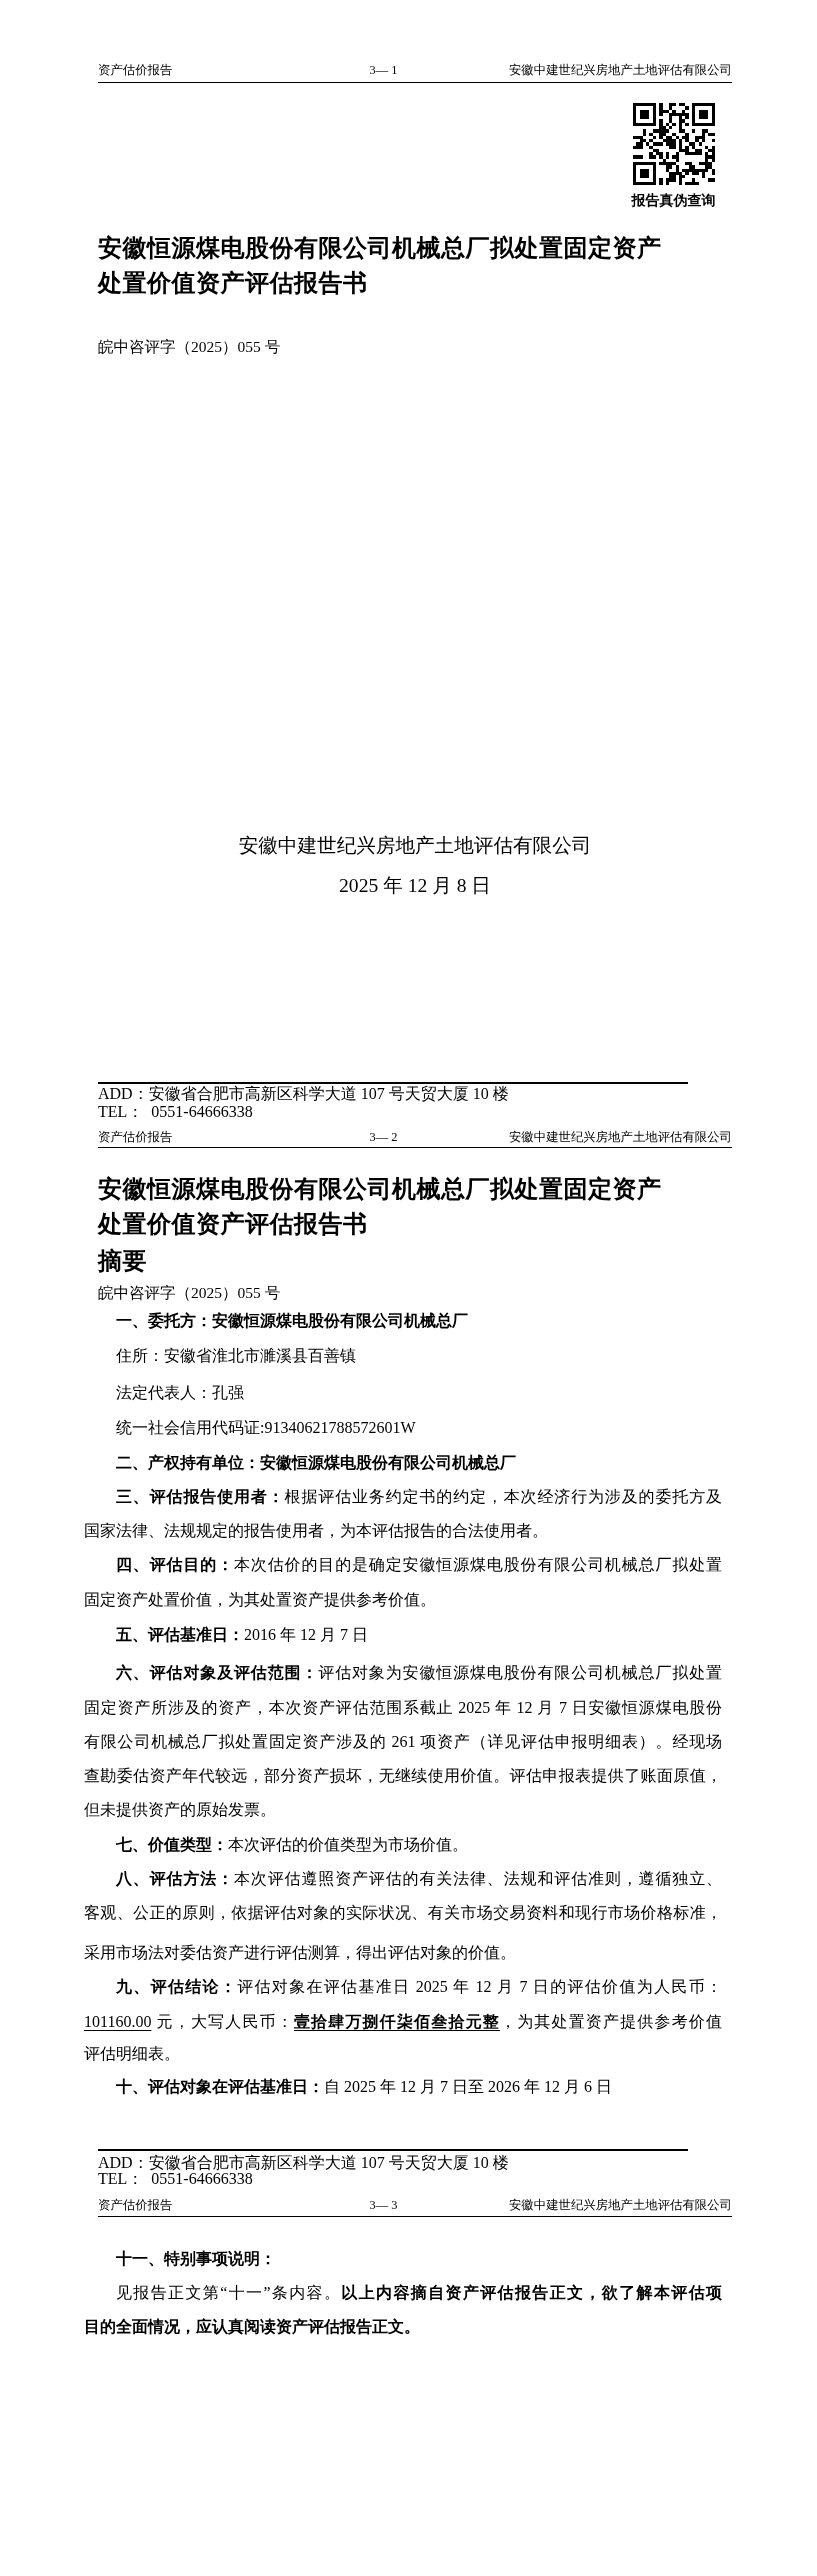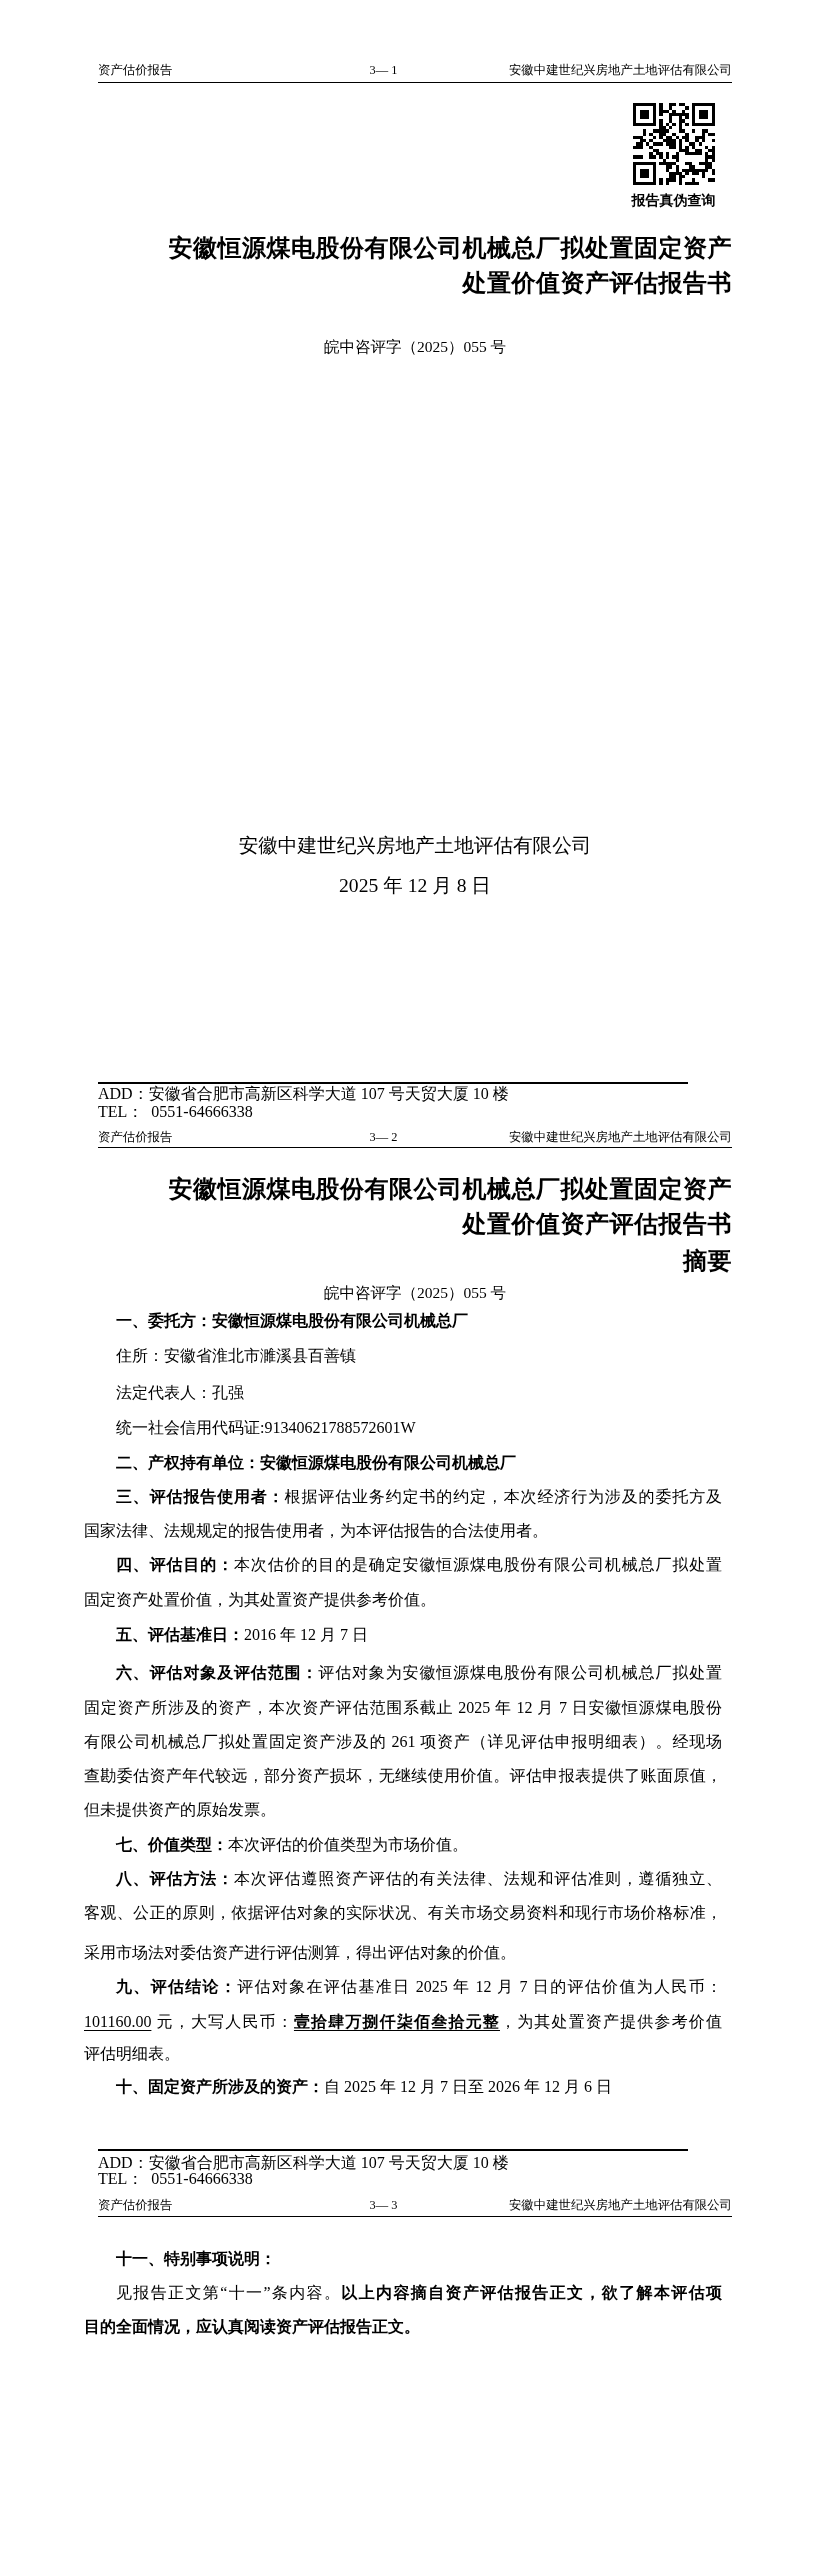--- a/index.html
+++ b/index.html
@@ -8,25 +8,25 @@
   
   .hdr{position:absolute;left:98px;width:634px;height:18.5px;font-size:12.4px;line-height:18.5px;}
   .h-l{position:absolute;left:0;top:0;white-space:pre;}
   .h-c{position:absolute;left:234px;width:103px;top:0;text-align:center;white-space:pre;}
   .h-r{position:absolute;right:0;top:0;white-space:pre;}
   
   .rule{position:absolute;left:98px;background:#000;}
   .rule-hdr{width:634px;height:1px;}
   .rule-ftr{width:590px;height:1.5px;}
   
-  .tt{position:absolute;left:98px;width:634px;text-align:right;
+  .tt{position:absolute;left:98px;width:634px;text-align:left;
       font-family:"Liberation Sans","DejaVu Sans",sans-serif;font-weight:bold;
       font-size:24px;line-height:29px;letter-spacing:0.5px;white-space:pre;}
   
-  .dn{position:absolute;left:98px;width:634px;text-align:center;font-size:15.5px;line-height:18.5px;white-space:pre;}
+  .dn{position:absolute;left:98px;width:634px;font-size:15.5px;line-height:18.5px;white-space:pre;}
   
   .cv{position:absolute;left:98px;width:634px;text-align:center;font-size:19.6px;line-height:24px;white-space:pre;}
   
   .bl{position:absolute;left:84px;width:638px;font-size:16px;line-height:20.6px;box-sizing:border-box;white-space:pre;}
   .in{padding-left:32px;}
   .j{text-align:justify;text-align-last:justify;white-space:normal;}
   .b{font-family:"Liberation Sans","DejaVu Sans",sans-serif;font-weight:bold;}
   .u{text-decoration:underline;text-underline-offset:3.1px;text-decoration-thickness:1px;}
   
   .ftr{position:absolute;left:98px;font-size:16px;line-height:16.5px;white-space:pre;}
@@ -389,21 +389,21 @@
   <div class="bl j" style="top:1732px"><span>有限公司机械总厂拟处置固定资产涉及的 261 项资产（详见评估申报明细表）。经现场</span></div>
   <div class="bl j" style="top:1766px"><span>查勘委估资产年代较远，部分资产损坏，无继续使用价值。评估申报表提供了账面原值，</span></div>
   <div class="bl" style="top:1800px"><span>但未提供资产的原始发票。</span></div>
   <div class="bl in" style="top:1835px"><span class="b">七、价值类型：</span><span>本次评估的价值类型为市场价值。</span></div>
   <div class="bl in j" style="top:1869px"><span class="b">八、评估方法：</span><span>本次评估遵照资产评估的有关法律、法规和评估准则，遵循独立、</span></div>
   <div class="bl j" style="top:1903px"><span>客观、公正的原则，依据评估对象的实际状况、有关市场交易资料和现行市场价格标准，</span></div>
   <div class="bl" style="top:1943px"><span>采用市场法对委估资产进行评估测算，得出评估对象的价值。</span></div>
   <div class="bl in j" style="top:1977px"><span class="b">九、评估结论：</span><span>评估对象在评估基准日 2025 年 12 月 7 日的评估价值为人民币：</span></div>
   <div class="bl j" style="top:2012px"><span class="u">101160.00</span><span> 元，大写人民币：</span><span class="b u">壹拾肆万捌仟柒佰叁拾元整</span><span>，为其处置资产提供参考价值</span></div>
   <div class="bl" style="top:2044px"><span>评估明细表。</span></div>
-  <div class="bl in" style="top:2077px"><span class="b">十、固定资产所涉及的资产：</span><span>自 2025 年 12 月 7 日至 2026 年 12 月 6 日</span></div>
+  <div class="bl in" style="top:2077px"><span class="b">十、评估对象在评估基准日：</span><span>自 2025 年 12 月 7 日至 2026 年 12 月 6 日</span></div>
 
   <div class="rule rule-ftr" style="top:2149px"></div>
   <div class="ftr" style="top:2155px">ADD：安徽省合肥市高新区科学大道 107 号天贸大厦 10 楼</div>
   <div class="ftr" style="top:2171px">TEL：  0551-64666338</div>
 </div>
 
 <div>
   <div class="hdr" style="top:2196px">
     <span class="h-l">资产估价报告</span>
     <span class="h-c">3— 3</span>

